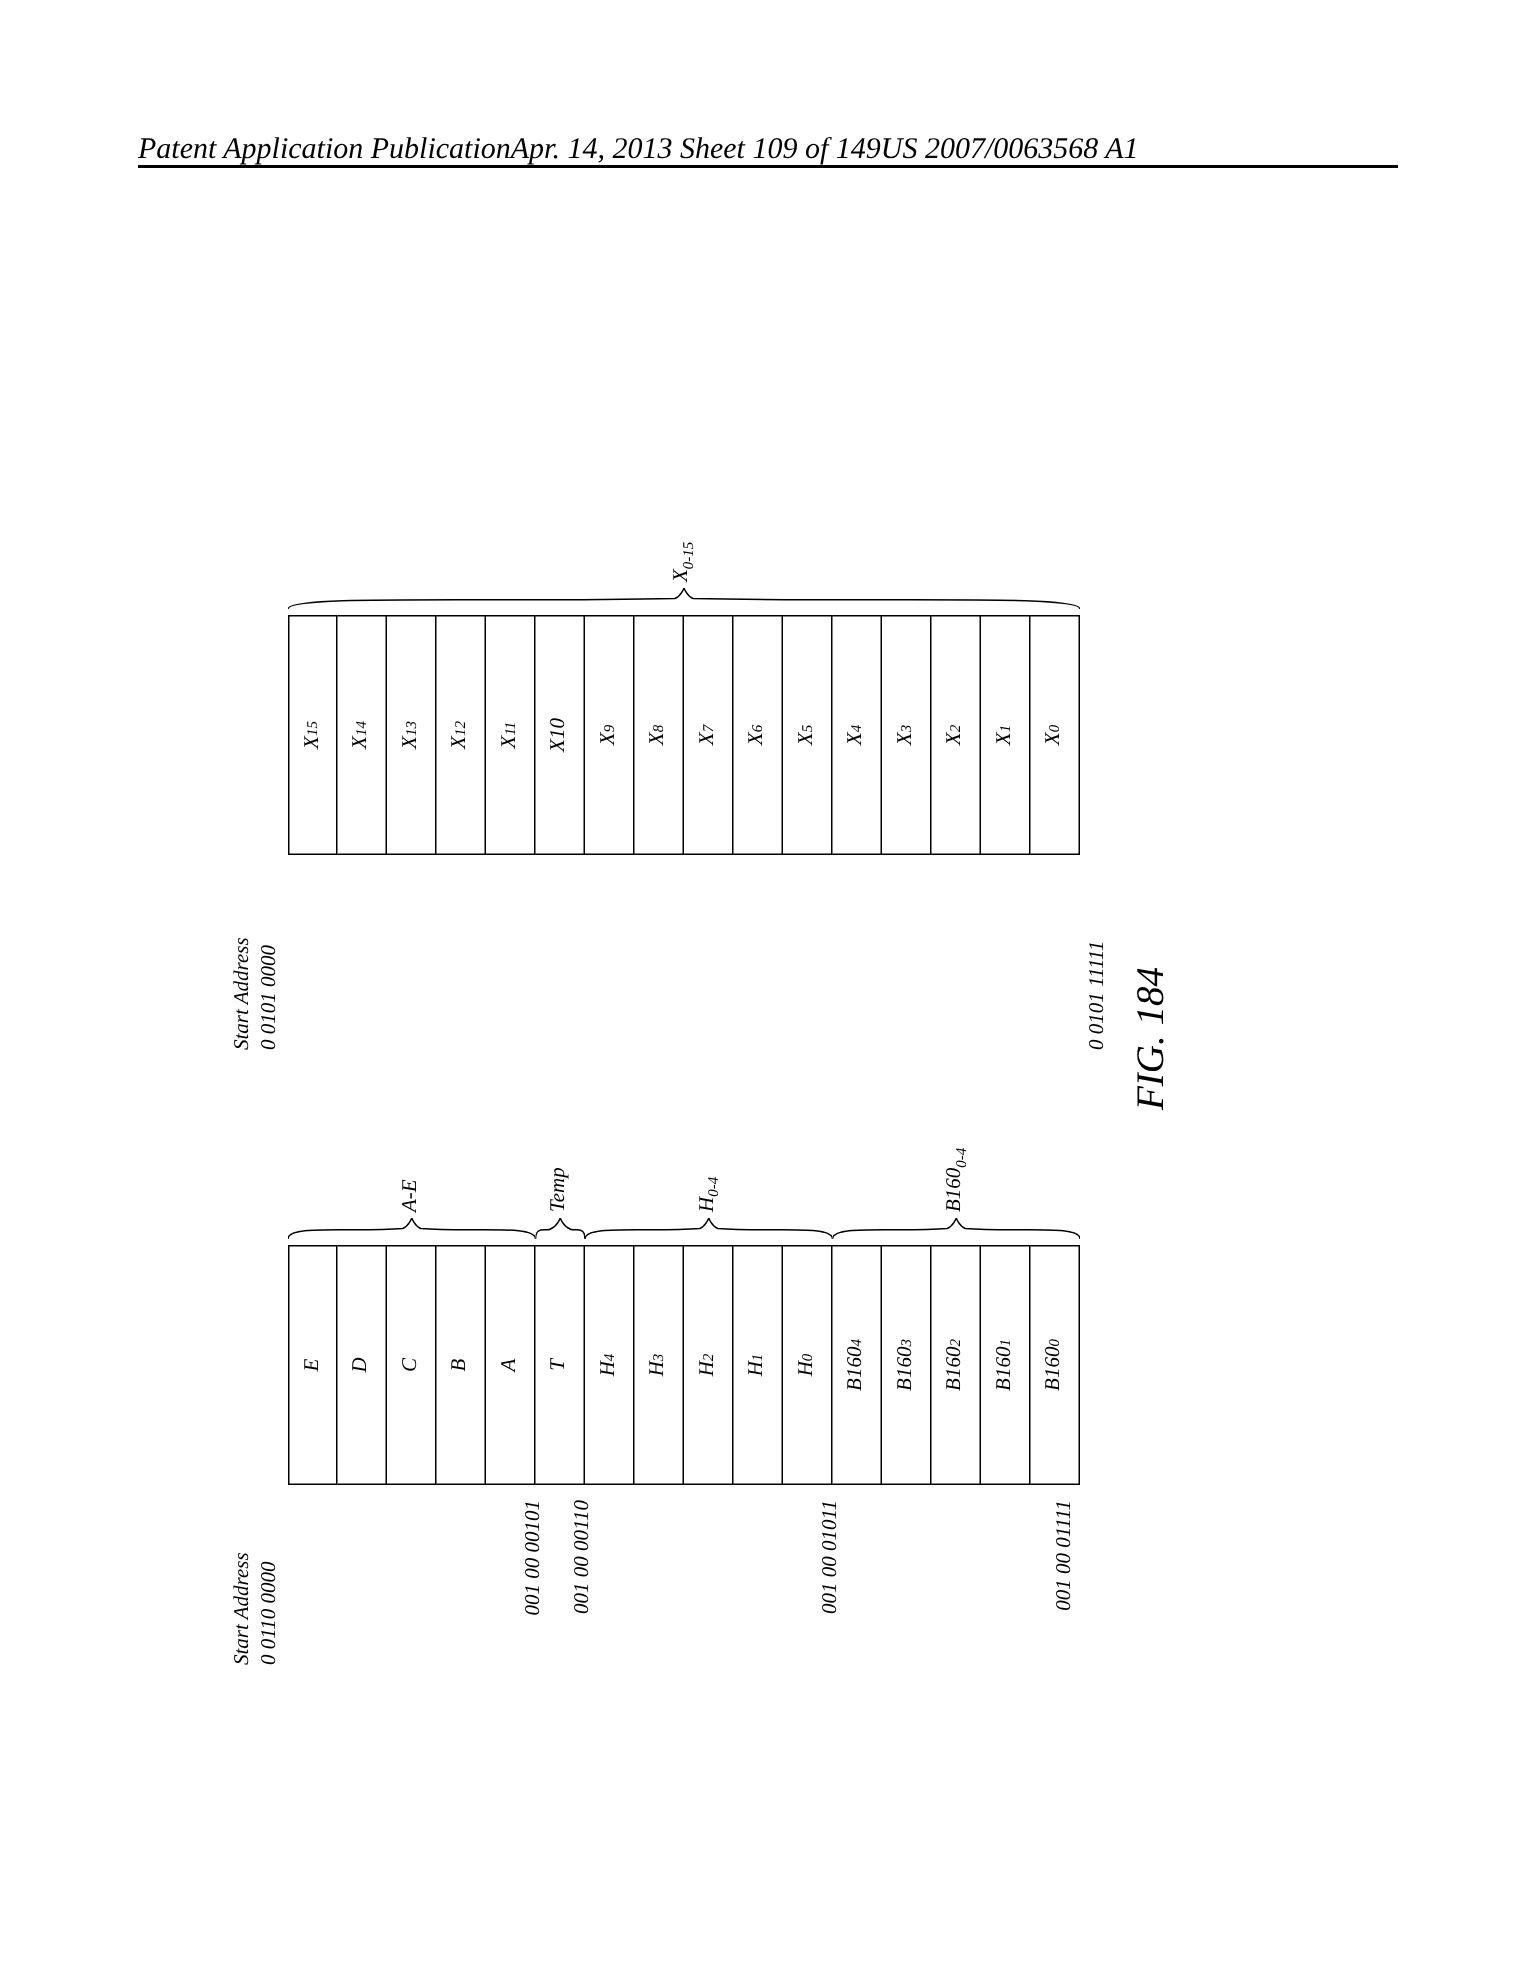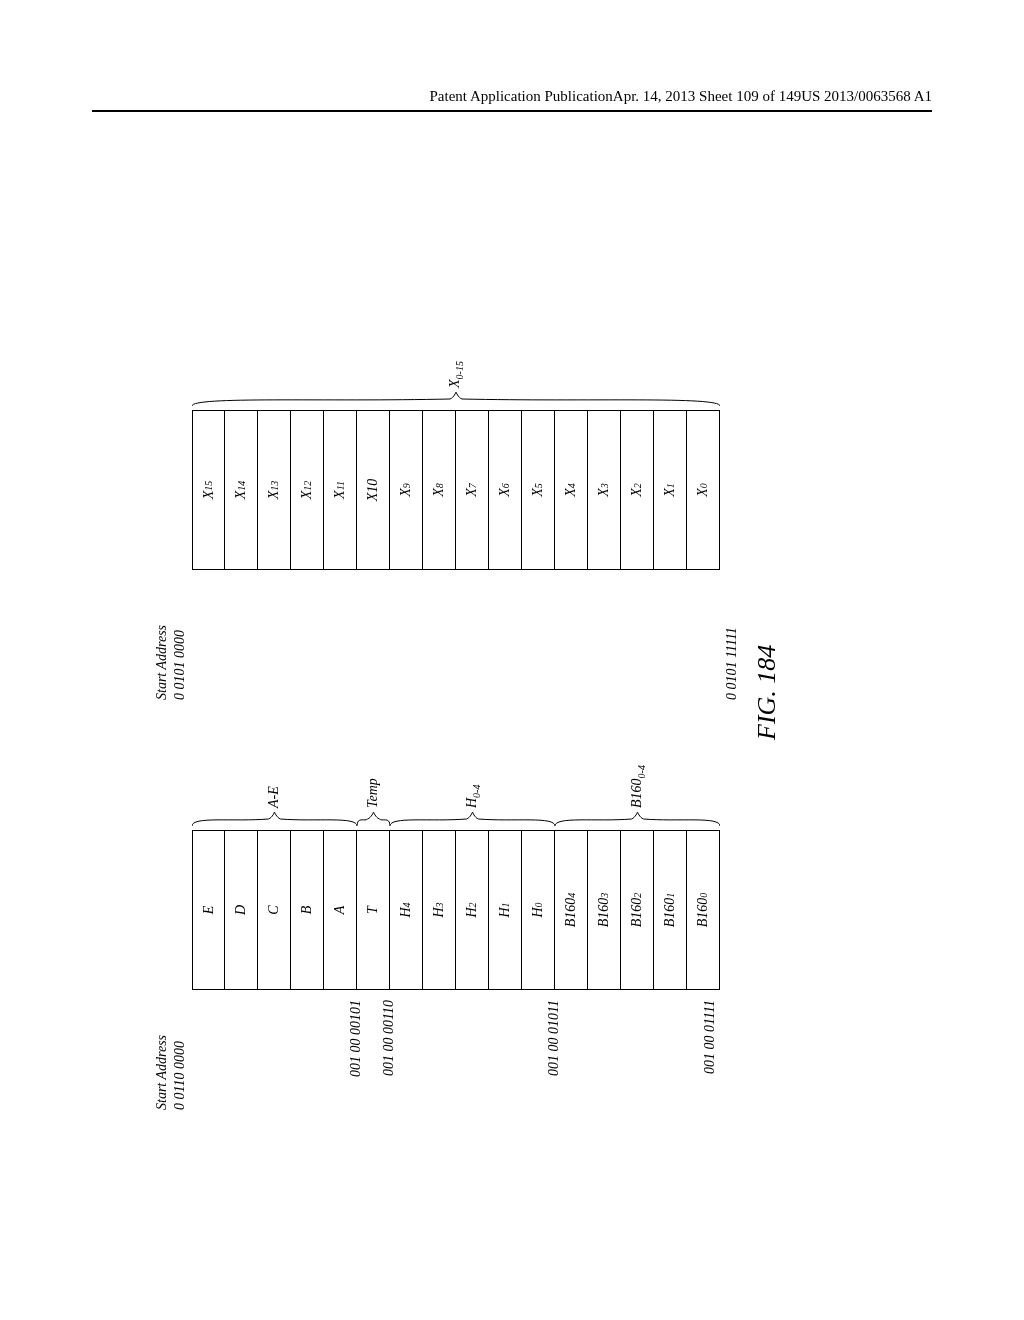--- a/index.html
+++ b/index.html
@@ -13,22 +13,23 @@
     color: #000;
     position: relative;
   }
   .header {
     position: absolute;
     top: 88px;
     left: 0;
     right: 0;
     padding: 0 92px 0 92px;
     display: flex;
-    justify-content: flex-end;
-    font-size: 15px;
+    justify-content: flex-start;
+    font-size: 20px;
+    font-style: italic;
   }
   .header .right { white-space: nowrap; }
   .header-rule {
     position: absolute;
     top: 110px;
     left: 92px;
     right: 92px;
     border-top: 2px solid #000;
   }
 
@@ -98,21 +99,21 @@
     transform: rotate(-90deg);
     transform-origin: center center;
   }
 </style>
 </head>
 <body>
 
 <div class="header">
   <span>Patent Application Publication</span>
   <span>Apr. 14, 2013  Sheet 109 of 149</span>
-  <span class="right">US 2013/0063568 A1</span>
+  <span class="right">US 2007/0063568 A1</span>
 </div>
 <div class="header-rule"></div>
 
 <div class="logical">
 
   <div class="addr-label addr-title" style="left:0; top:-8px; width:110px; text-align:left;">Start Address</div>
   <div class="addr-label" style="left:0; top:10px; width:110px; text-align:left;">0 0110 0000</div>
 
   <div id="left-stack" class="stack" style="position:absolute; left:120px; top:30px;">
       <div class="cell">B160<sub>0</sub></div>

